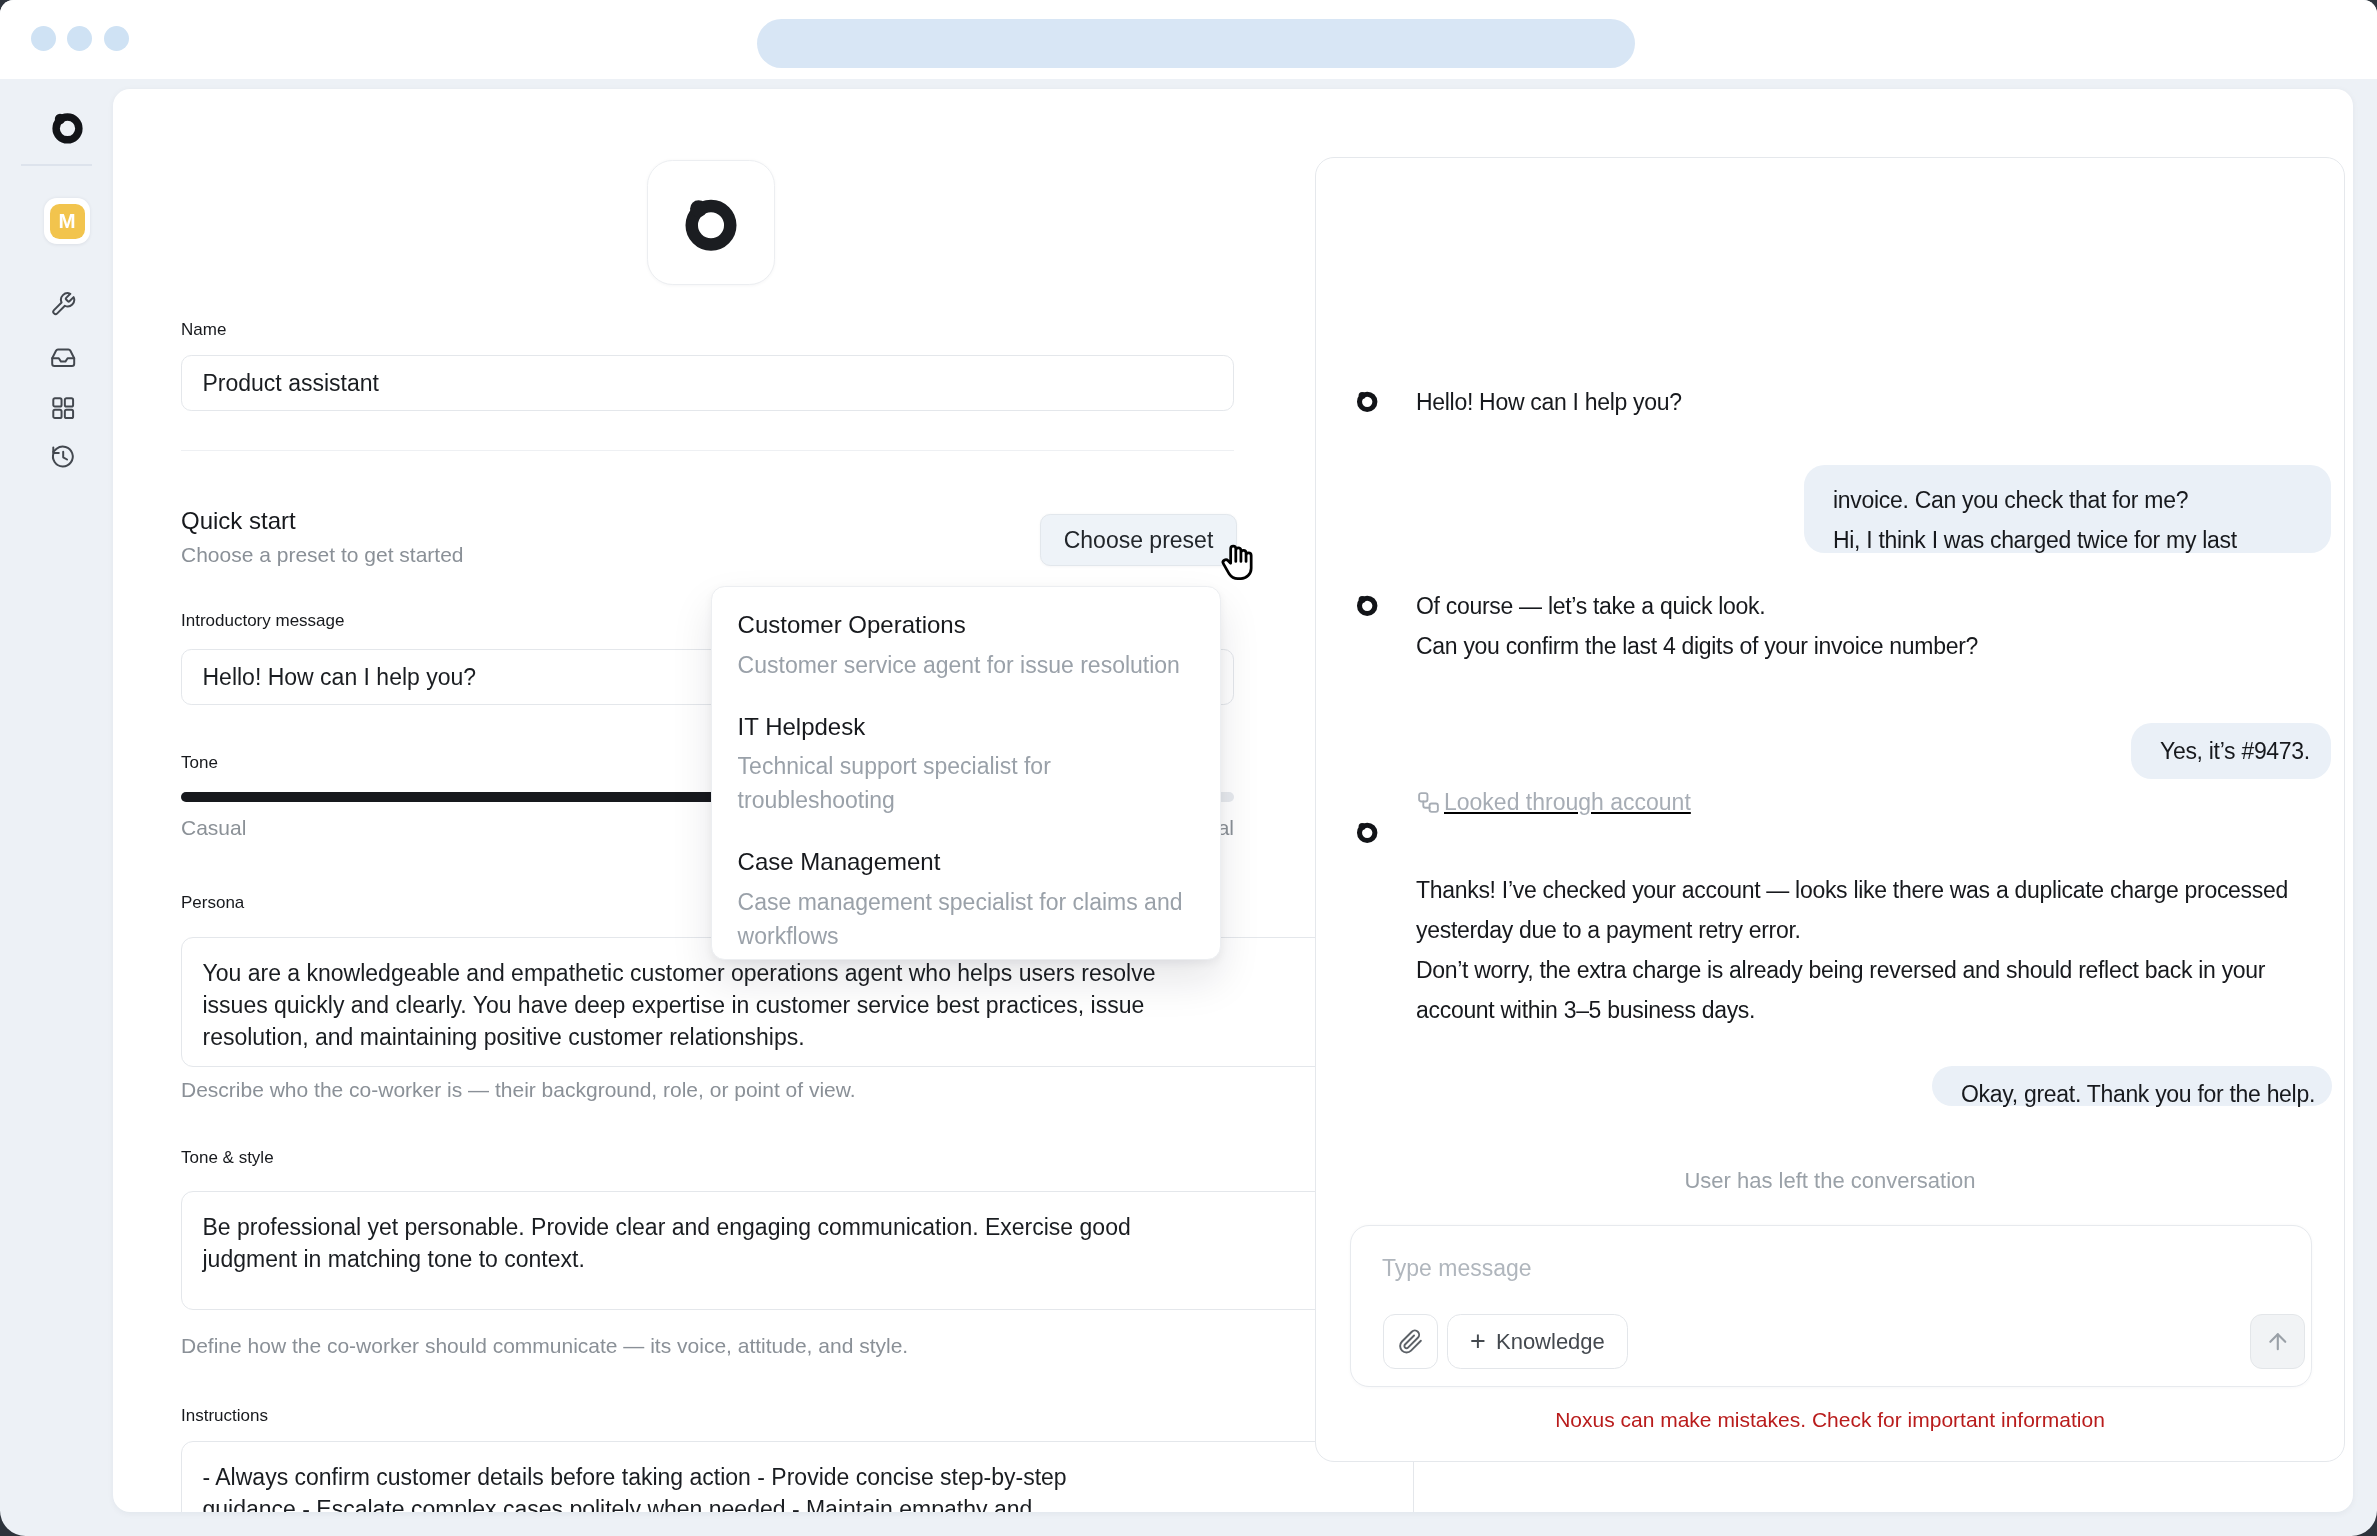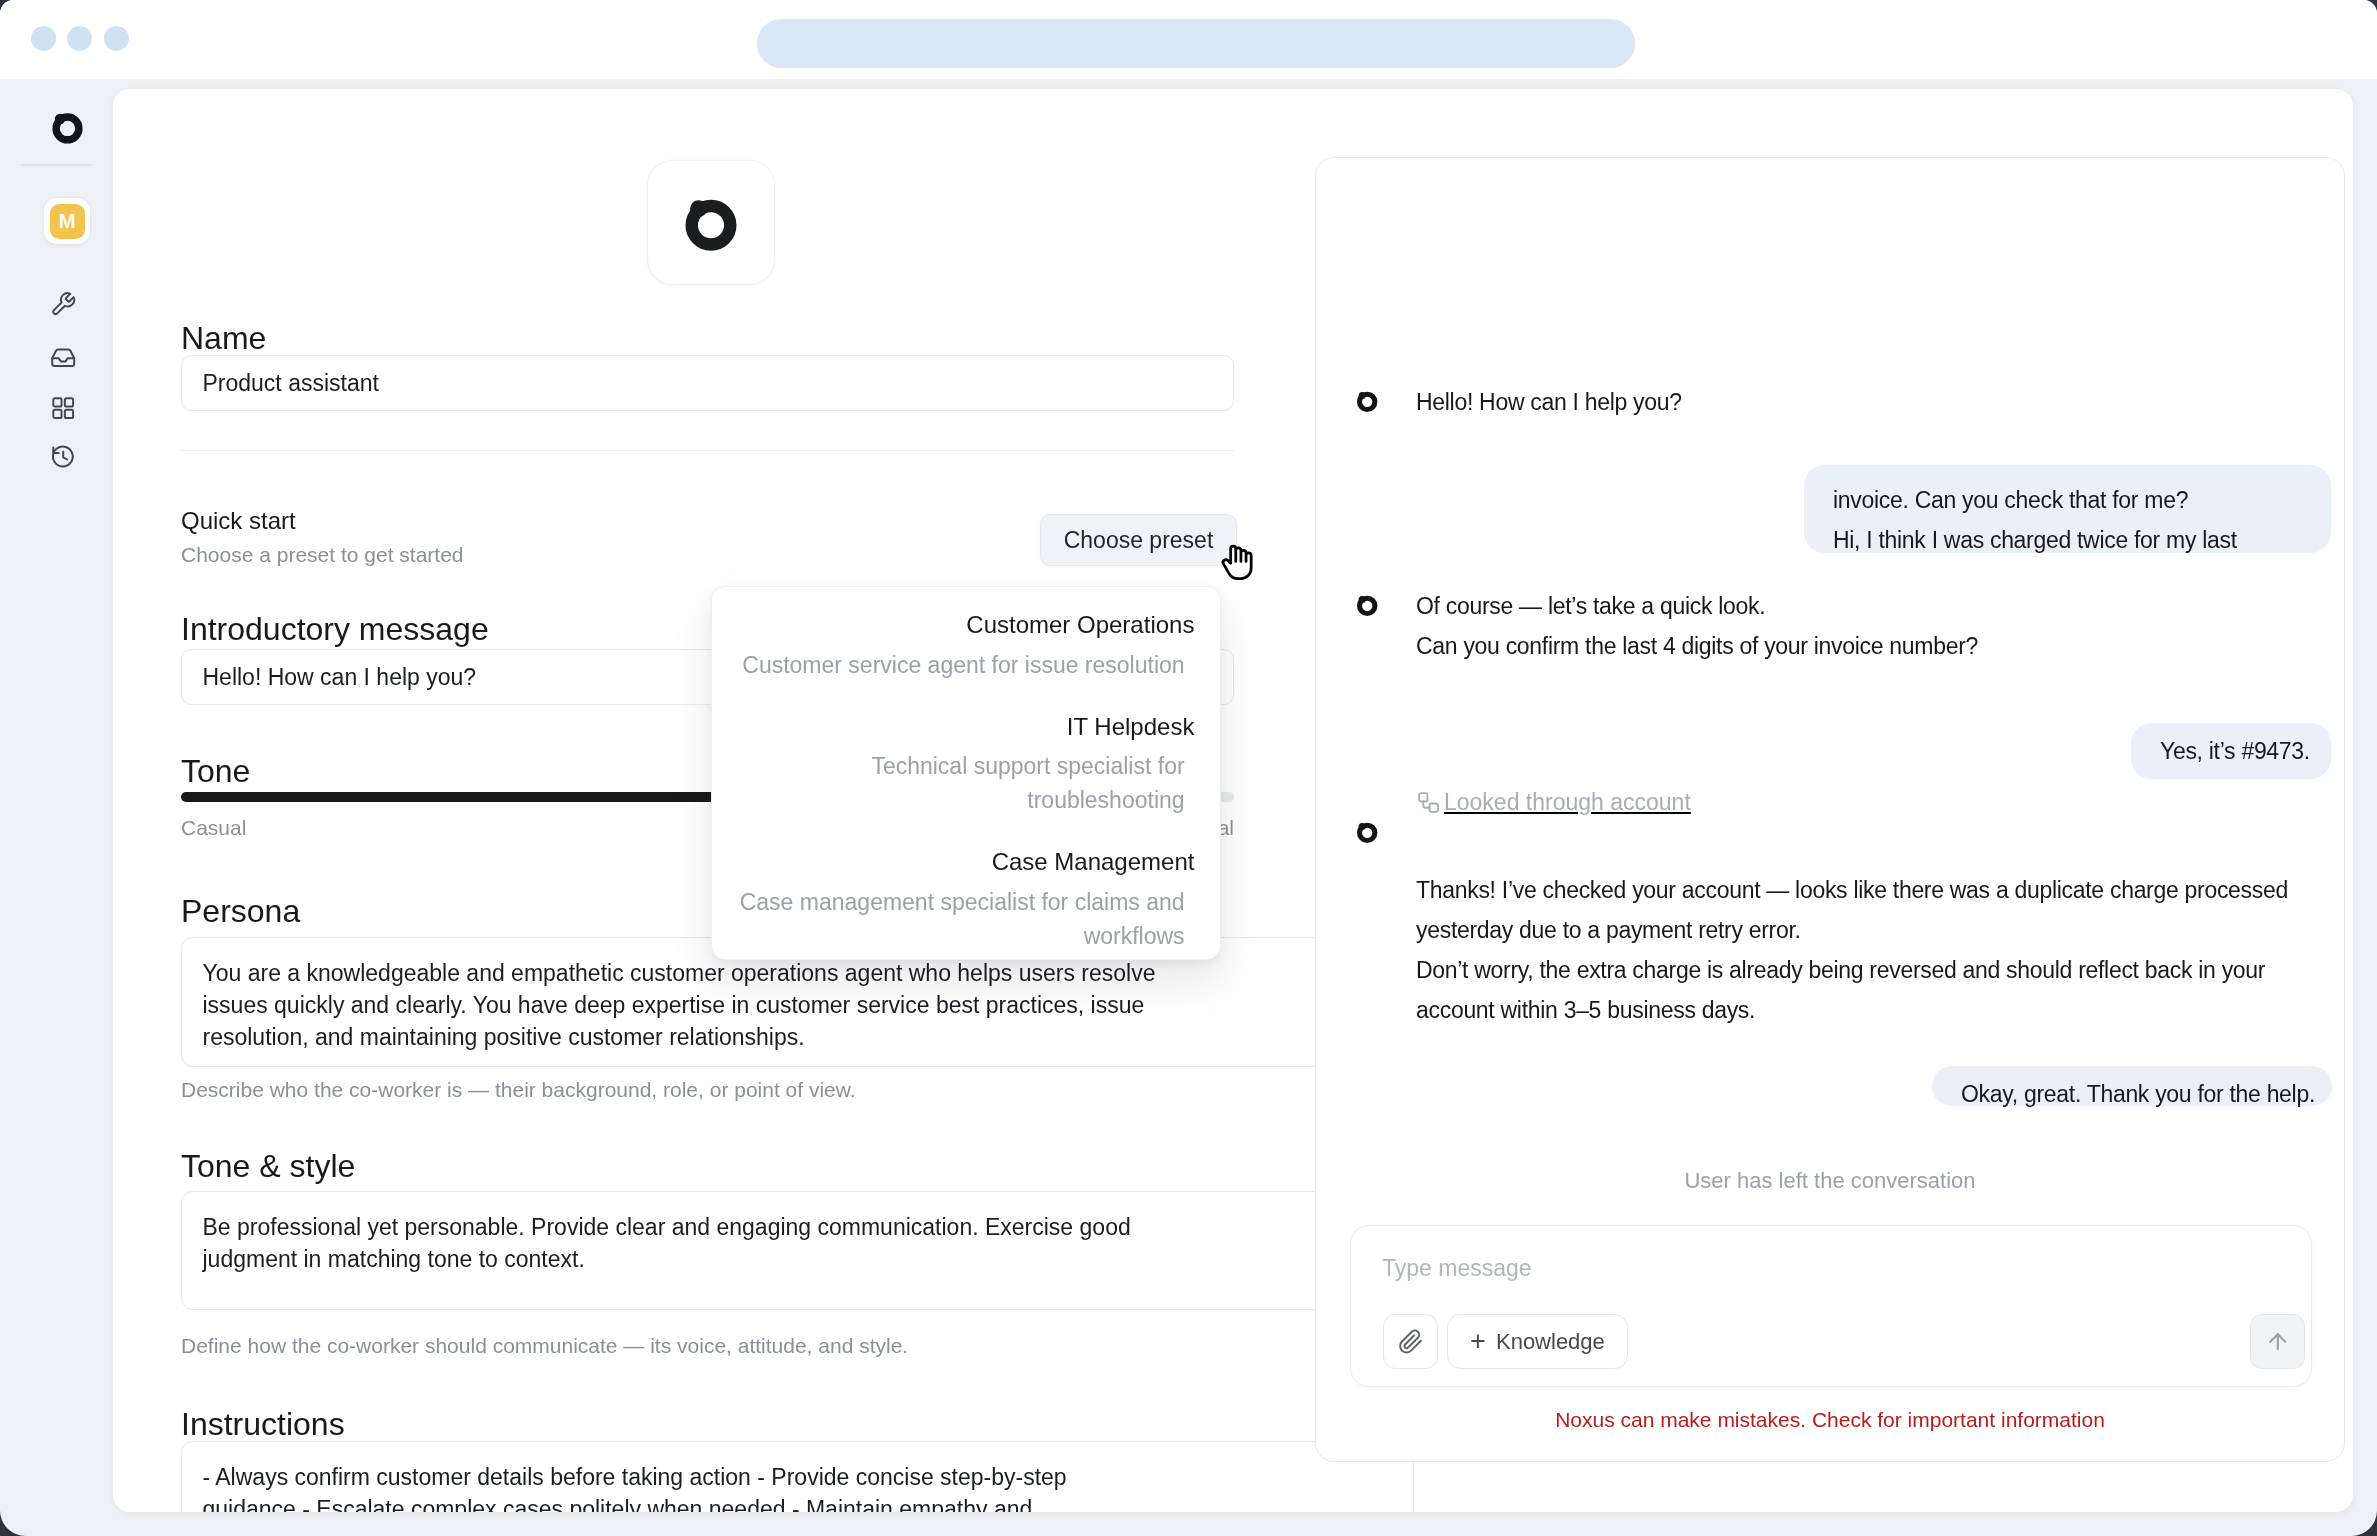--- a/index.html
+++ b/index.html
@@ -18,38 +18,38 @@
          color:#fff;font-size:20.5px;font-weight:700;}
   .sideicon{position:absolute;left:50px;width:26.4px;height:26.4px;}
 
   
   .card{position:absolute;left:113px;top:89px;width:2240px;height:1423px;background:#fff;border-radius:17px;
         box-shadow:0 1.7px 6.8px rgba(20,30,50,.05);overflow:hidden;}
 
   .logo-card{position:absolute;left:534px;top:71px;width:126px;height:123px;border:1.3px solid #eceef1;border-radius:25.6px;
              background:#fff;box-shadow:0 0.9px 3.4px rgba(20,30,50,.04);display:flex;align-items:center;justify-content:center;}
 
-  .flabel{position:absolute;left:68px;font-size:32px;font-weight:500;color:#17191d;}
+  .flabel{position:absolute;left:68px;font-size:17px;font-weight:500;color:#17191d;}
   .finput{position:absolute;left:68px;width:1053px;height:56px;border:1.3px solid #e4e7eb;border-radius:10.2px;background:#fff;
           box-sizing:border-box;display:flex;align-items:center;padding:0 20.5px;font-size:23px;color:#1a1d21;}
   .ftext{position:absolute;left:68px;width:1233px;border:1.3px solid #e4e7eb;border-radius:12px;background:#fff;
          box-sizing:border-box;padding:19px 20.5px;font-size:23px;color:#1a1d21;line-height:32px;white-space:nowrap;overflow:hidden;}
   .ftext .tline{display:block;}
   .fhelper{position:absolute;left:68px;font-size:21px;color:#8a9097;}
   .divider{position:absolute;left:68px;top:361px;width:1053px;height:1.3px;background:#eef0f3;}
 
   .qtitle{position:absolute;left:68px;top:418px;font-size:24px;font-weight:500;color:#17191d;}
   .qsub{position:absolute;left:68px;top:454px;font-size:21px;color:#8a9097;}
   .preset-btn{position:absolute;left:927px;top:425px;width:197px;height:52px;background:#eef3f8;border:1.3px solid #e2e7ec;
               border-radius:10.2px;box-sizing:border-box;display:flex;align-items:center;justify-content:center;
               font-size:23px;color:#22262b;box-shadow:0 0.9px 2.6px rgba(20,30,50,.04);}
 
   .dropdown{position:absolute;left:598px;top:497px;width:510px;height:374px;background:#fff;border:0.9px solid #eceef1;
             border-radius:13.6px;box-sizing:border-box;padding:24px 25.6px;z-index:6;
-            box-shadow:0 20.5px 41px rgba(15,23,42,.10),0 3.4px 8.5px rgba(15,23,42,.05);text-align:right;}
+            box-shadow:0 20.5px 41px rgba(15,23,42,.10),0 3.4px 8.5px rgba(15,23,42,.05);}
   .dd-item{cursor:default;}
   .dd-item + .dd-item{margin-top:31px;}
   .dd-title{font-size:24px;font-weight:500;color:#17191d;}
   .dd-desc{font-size:23px;color:#9aa1a9;line-height:34px;margin-top:8.5px;max-width:447px;}
 
   .track{position:absolute;left:68px;top:703px;width:1053px;height:10.2px;border-radius:5.1px;background:#e7eaee;}
   .fill{position:absolute;left:0;top:0;width:937px;height:10.2px;border-radius:5.1px;background:#17191d;}
   .tone-left{position:absolute;left:68px;top:727px;font-size:21px;color:#8b9197;}
   .tone-right{position:absolute;right:1119px;top:727px;font-size:21px;color:#8b9197;}
 

